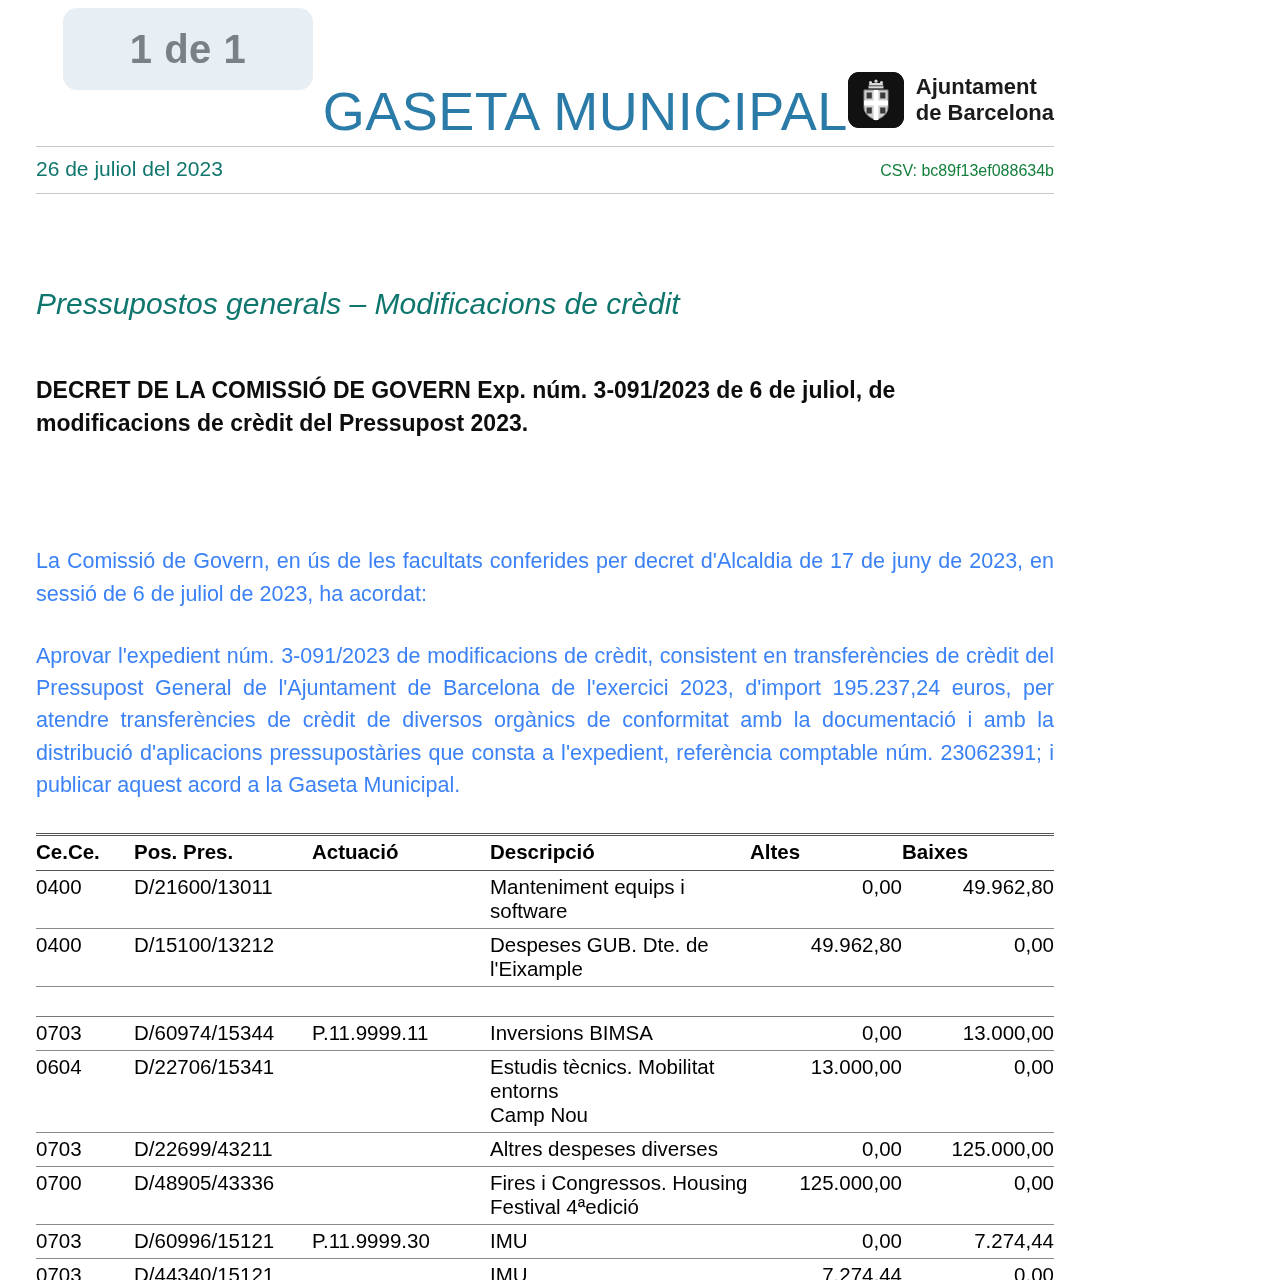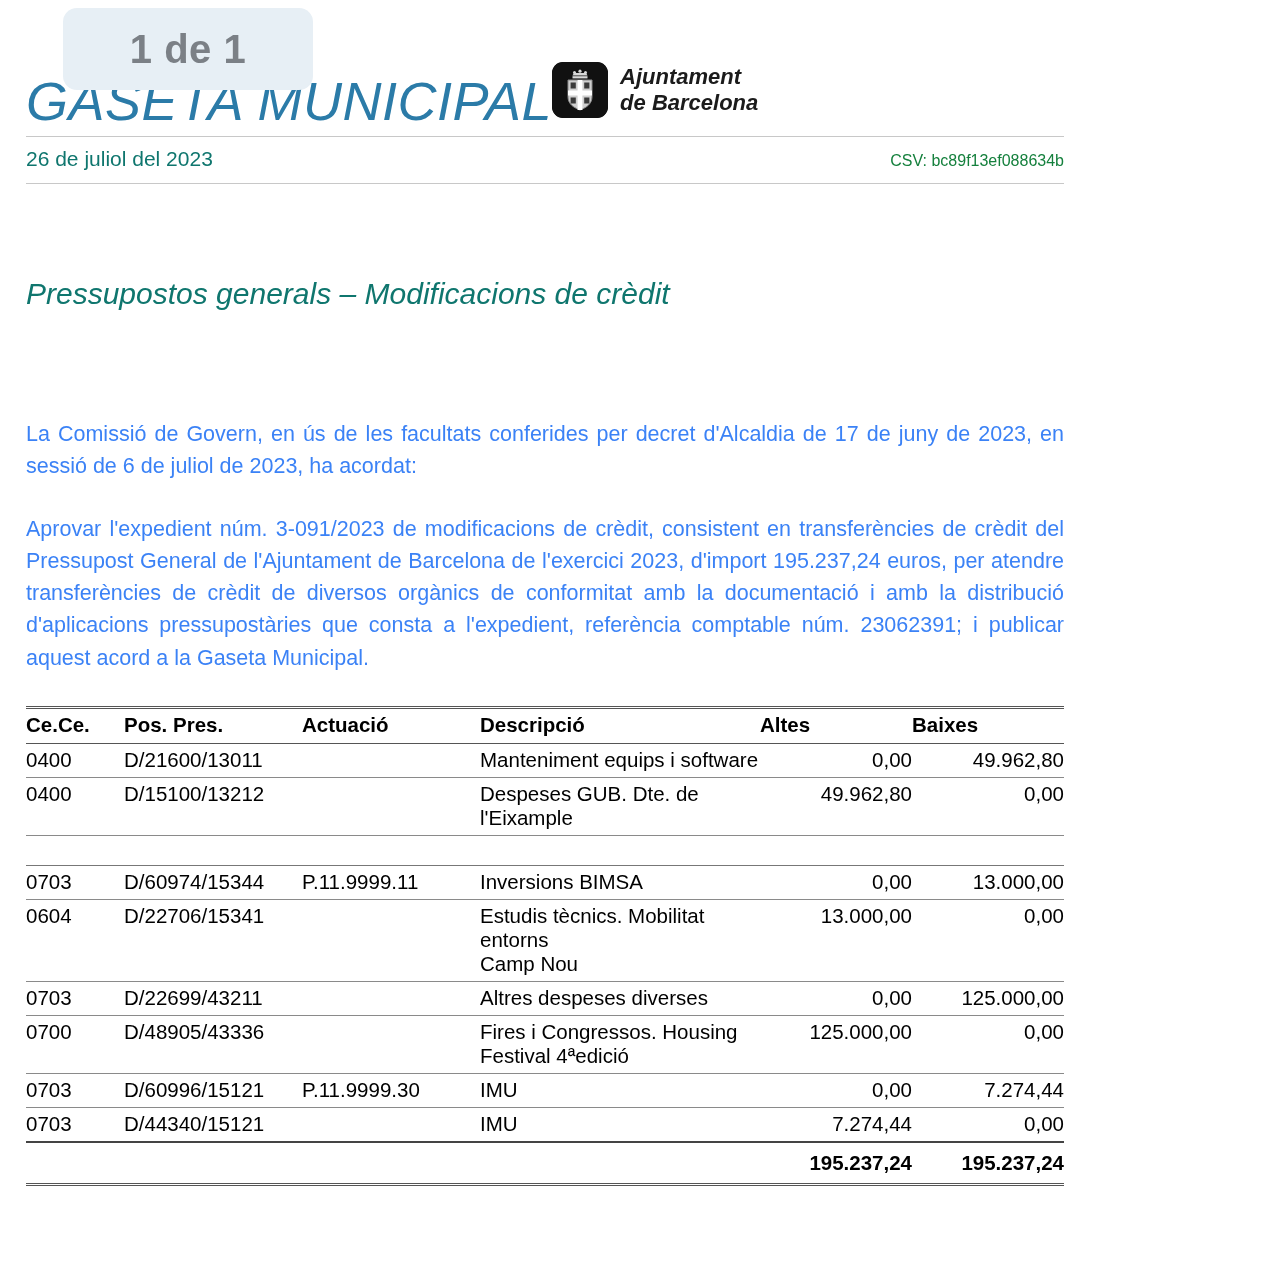--- a/index.html
+++ b/index.html
@@ -12,36 +12,35 @@
     height: 1280px;
     font-family: "Liberation Sans", sans-serif;
     color: #111111;
     position: relative;
     overflow: hidden;
   }
   .page {
     position: relative;
     width: 1090px;
     height: 1280px;
-    padding: 4px;
+    padding: 14px;
     box-sizing: border-box;
   }
 
   
   .header {
     position: relative;
     padding: 0 22px;
     box-sizing: border-box;
   }
   .header-top {
     display: flex;
     align-items: flex-end;
-    justify-content: flex-start;
+    justify-content: flex-end;
     height: 132px;
-    font-style: italic;
   }
   .gaseta-title {
     font-size: 54px;
     font-weight: 400;
     letter-spacing: 0.5px;
     color: #2b7ba8;
     line-height: 1;
     padding-bottom: 8px;
     white-space: nowrap;
   }
@@ -221,20 +220,21 @@
     <div class="meta-date">26 de juliol del 2023</div>
     <div class="meta-csv">CSV: bc89f13ef088634b</div>
   </div>
 
   <div class="rule"></div>
 
   <div class="content">
 
     <div class="section-title">Pressupostos generals – Modificacions de crèdit</div>
 
+    <div class="decree-heading">DECRET DE LA COMISSIÓ DE GOVERN Exp. núm. 3-091/2023 de 6 de juliol, de modificacions de crèdit del Pressupost 2023.</div>
 
     <p class="para first">La Comissió de Govern, en ús de les facultats conferides per decret d'Alcaldia de 17 de juny de 2023, en sessió de 6 de juliol de 2023, ha acordat:</p>
 
     <p class="para second">Aprovar l'expedient núm. 3-091/2023 de modificacions de crèdit, consistent en transferències de crèdit del Pressupost General de l'Ajuntament de Barcelona de l'exercici 2023, d'import 195.237,24 euros, per atendre transferències de crèdit de diversos orgànics de conformitat amb la documentació i amb la distribució d'aplicacions pressupostàries que consta a l'expedient, referència comptable núm. 23062391; i publicar aquest acord a la Gaseta Municipal.</p>
 
     <div class="table-wrap">
       <table class="budget">
         <thead>
           <tr class="hdr-row">
             <th class="c-cece">Ce.Ce.</th>

